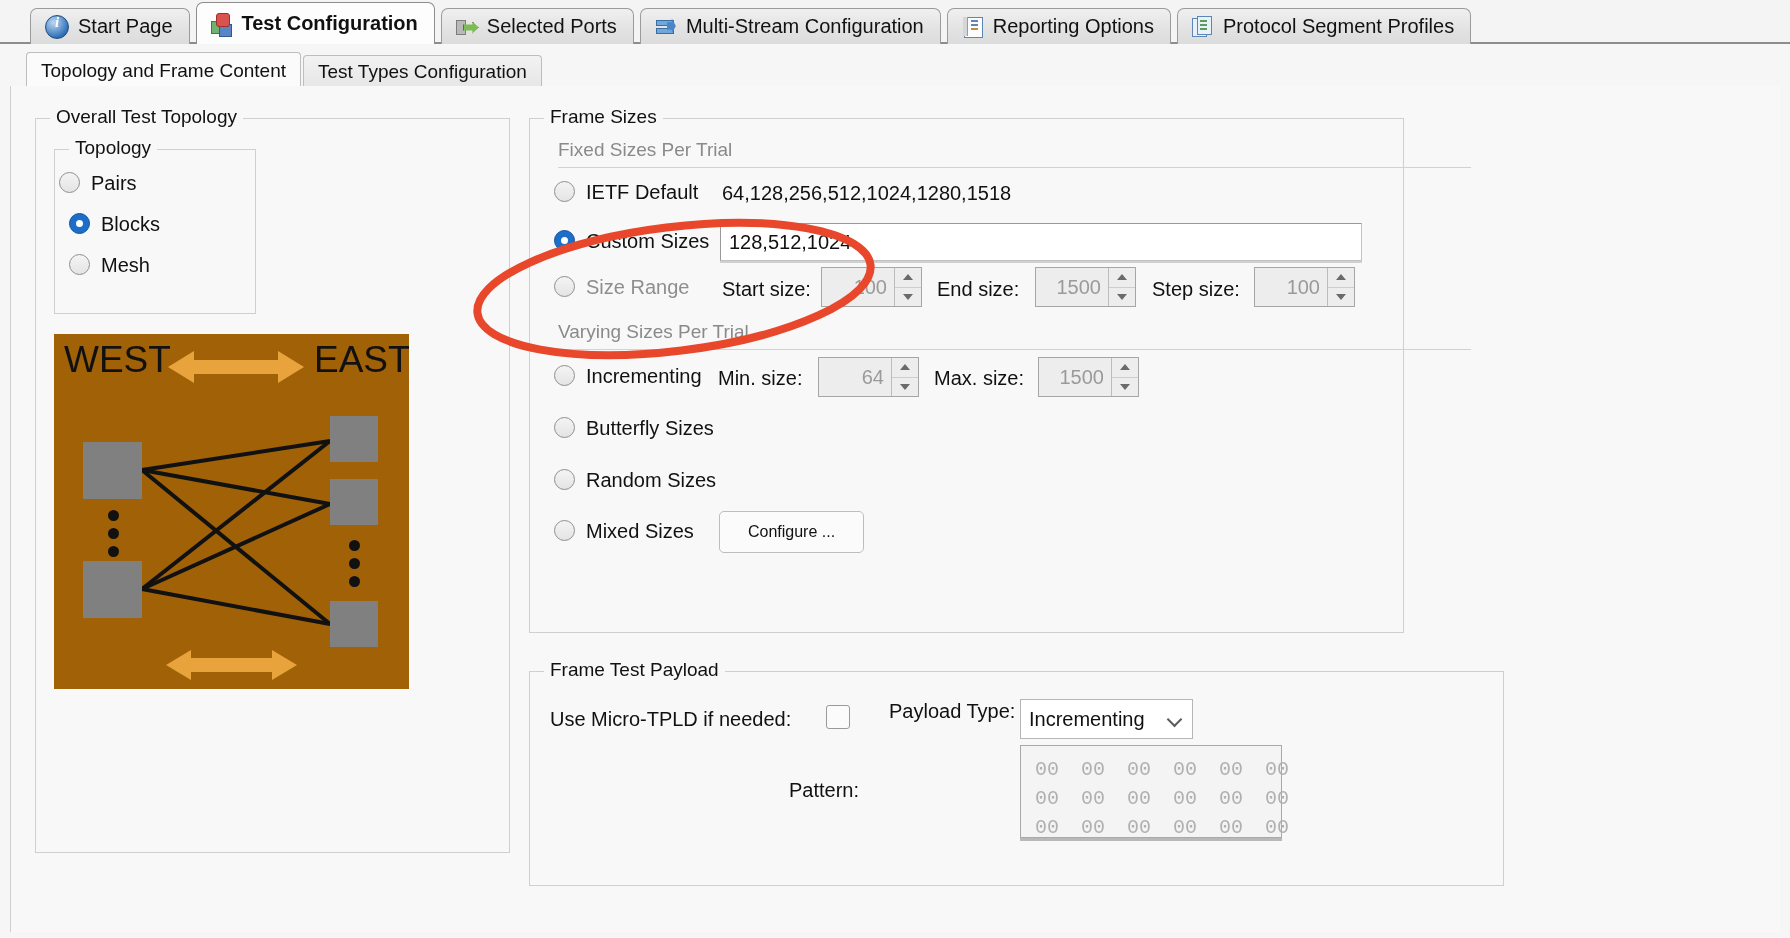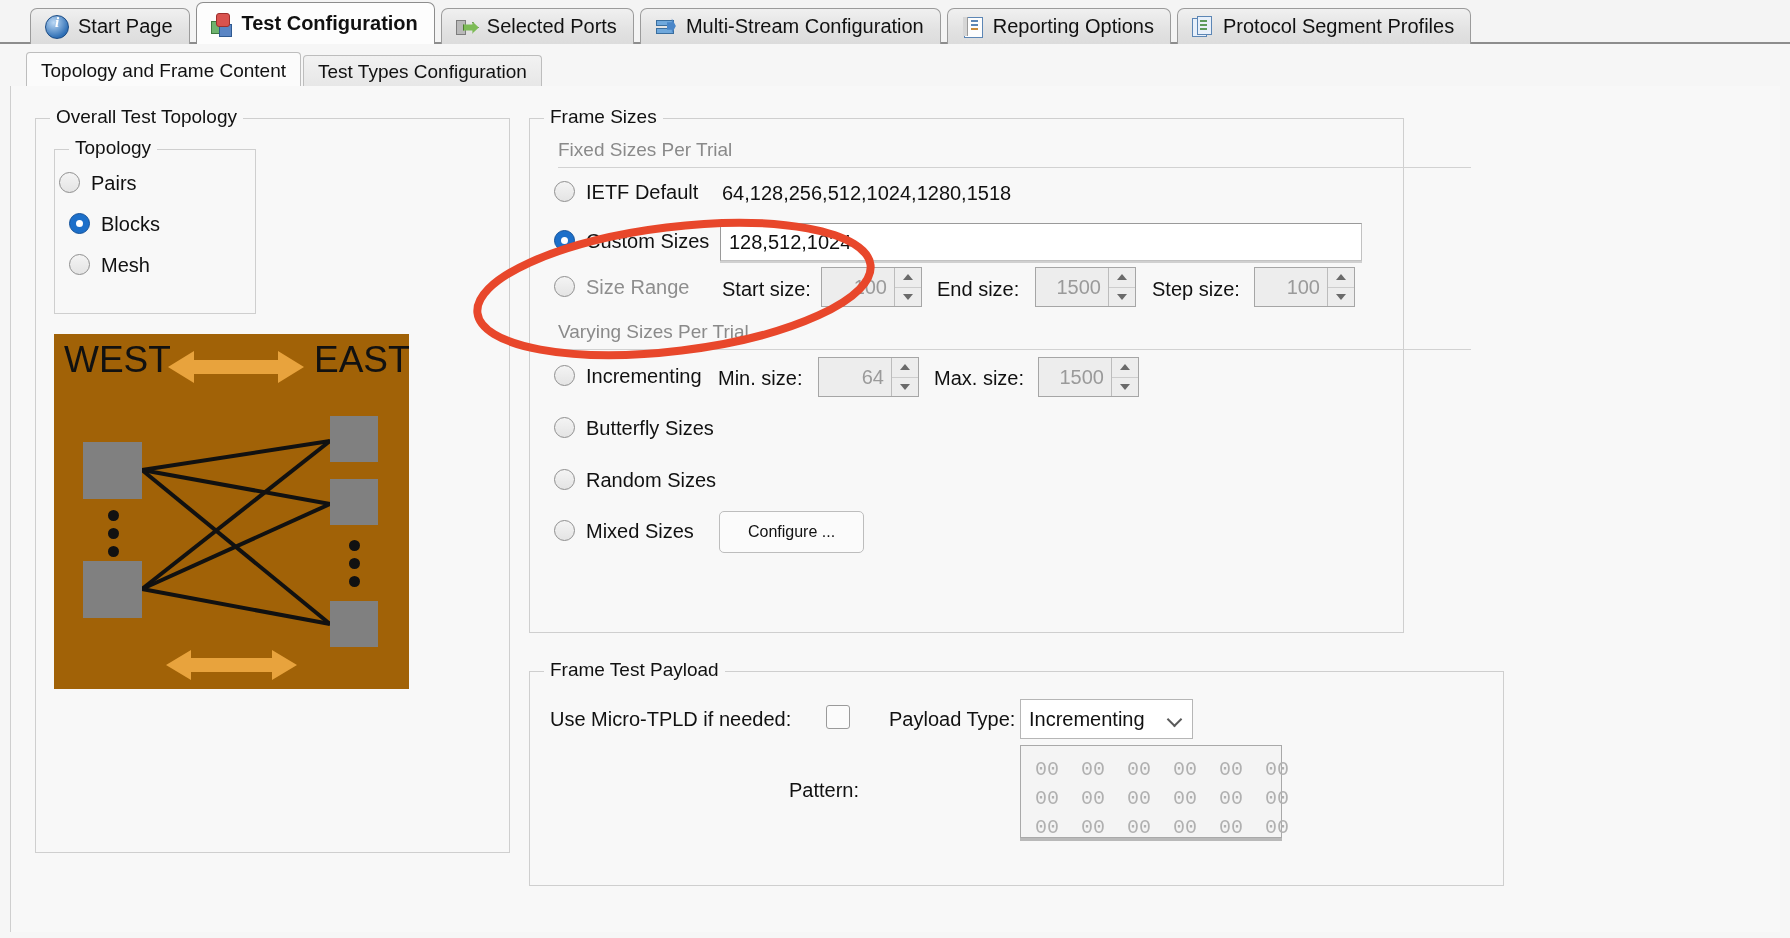--- a/index.html
+++ b/index.html
@@ -398,21 +398,21 @@
       <span>Configure ...</span>
     </div>
   </div>
 
   <div class="group" style="left:518px;top:585px;width:975px;height:215px;">
     <span class="gtitle">Frame Test Payload</span>
 
     <span class="fieldlabel" style="left:20px;top:36px;text-align:right;">Use Micro-TPLD if needed:</span>
     <span class="chk" style="left:296px;top:33px;"></span>
 
-    <span class="fieldlabel" style="left:359px;top:36px;">Payload Type:</span>
+    <span class="fieldlabel" style="left:359px;top:28px;">Payload Type:</span>
     <div class="combo" style="left:490px;top:27px;width:173px;height:40px;">
       <span class="cv">Incrementing</span>
       <span class="chev"></span>
     </div>
 
     <span class="fieldlabel" style="left:259px;top:107px;">Pattern:</span>
     <div class="patbox" style="left:490px;top:73px;width:262px;height:93px;">
       <div class="patrow">
         <span>00</span>
         <span>00</span>

